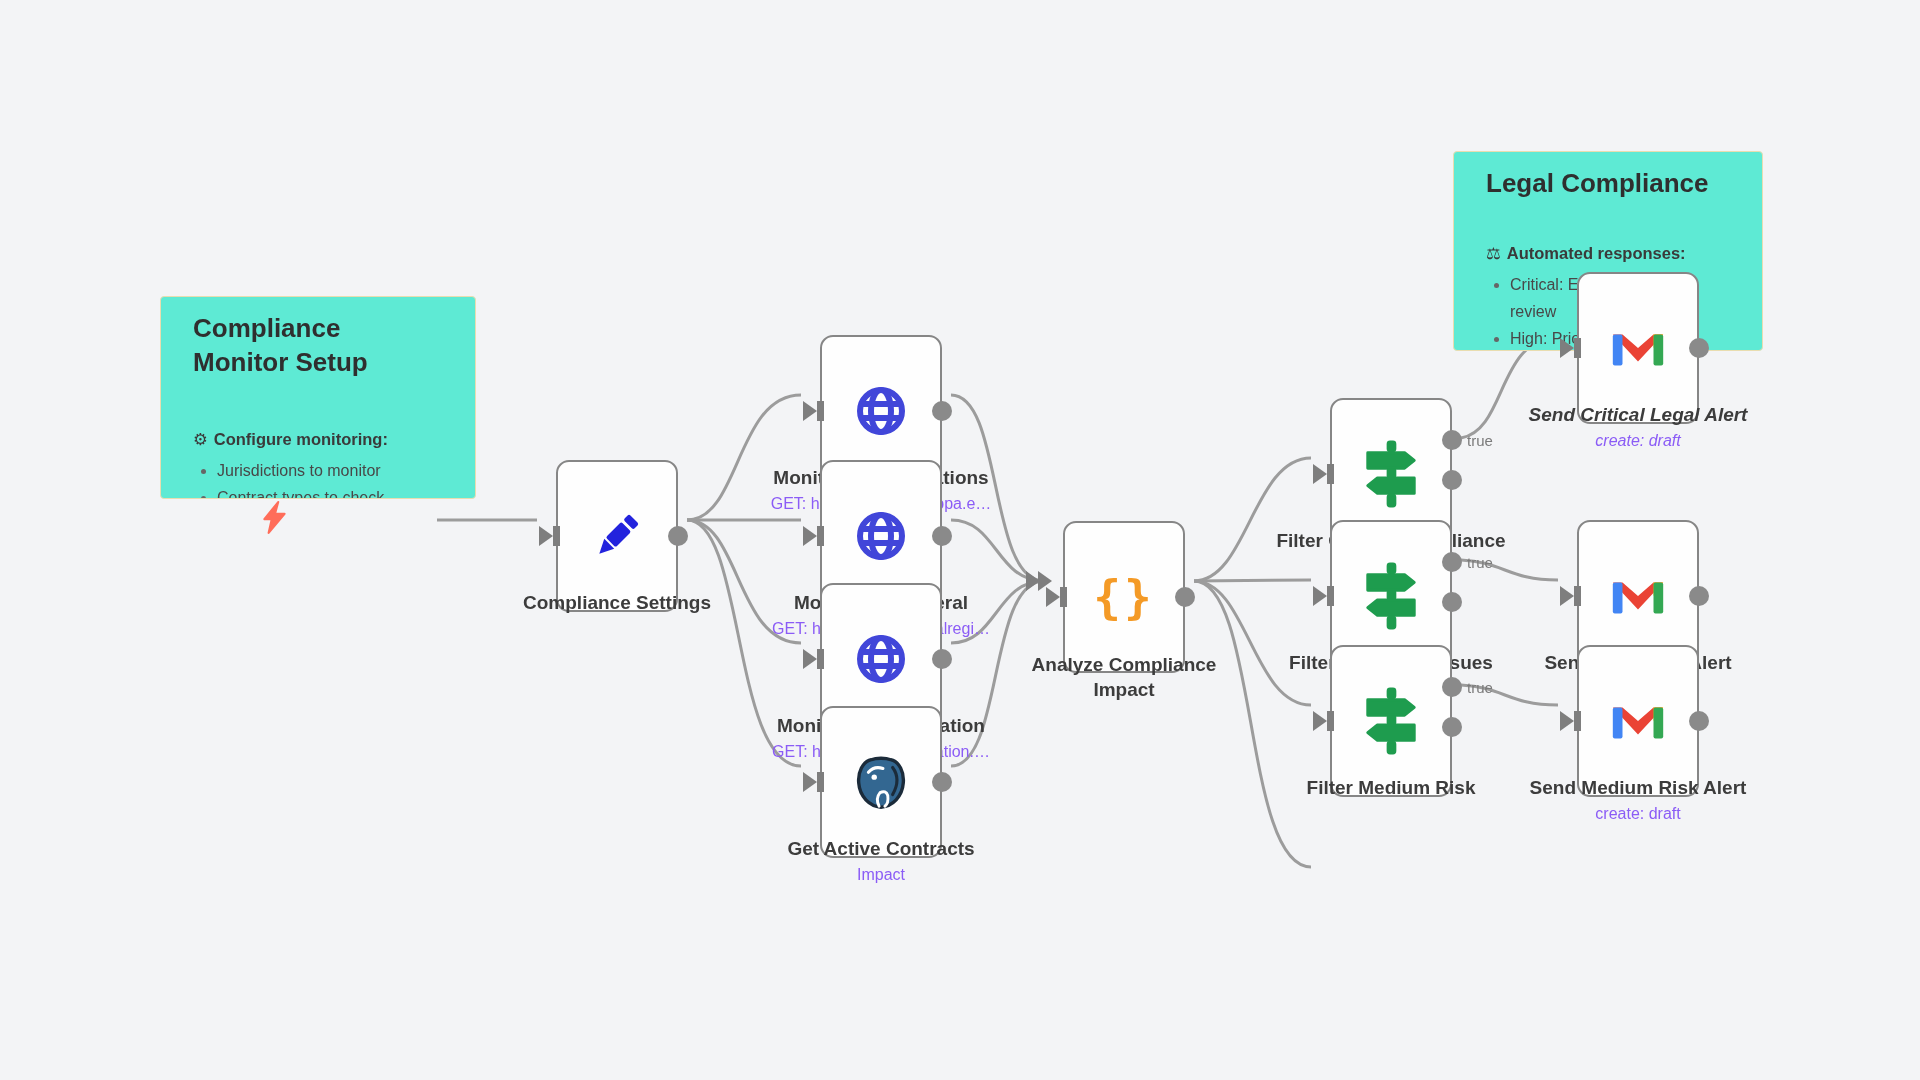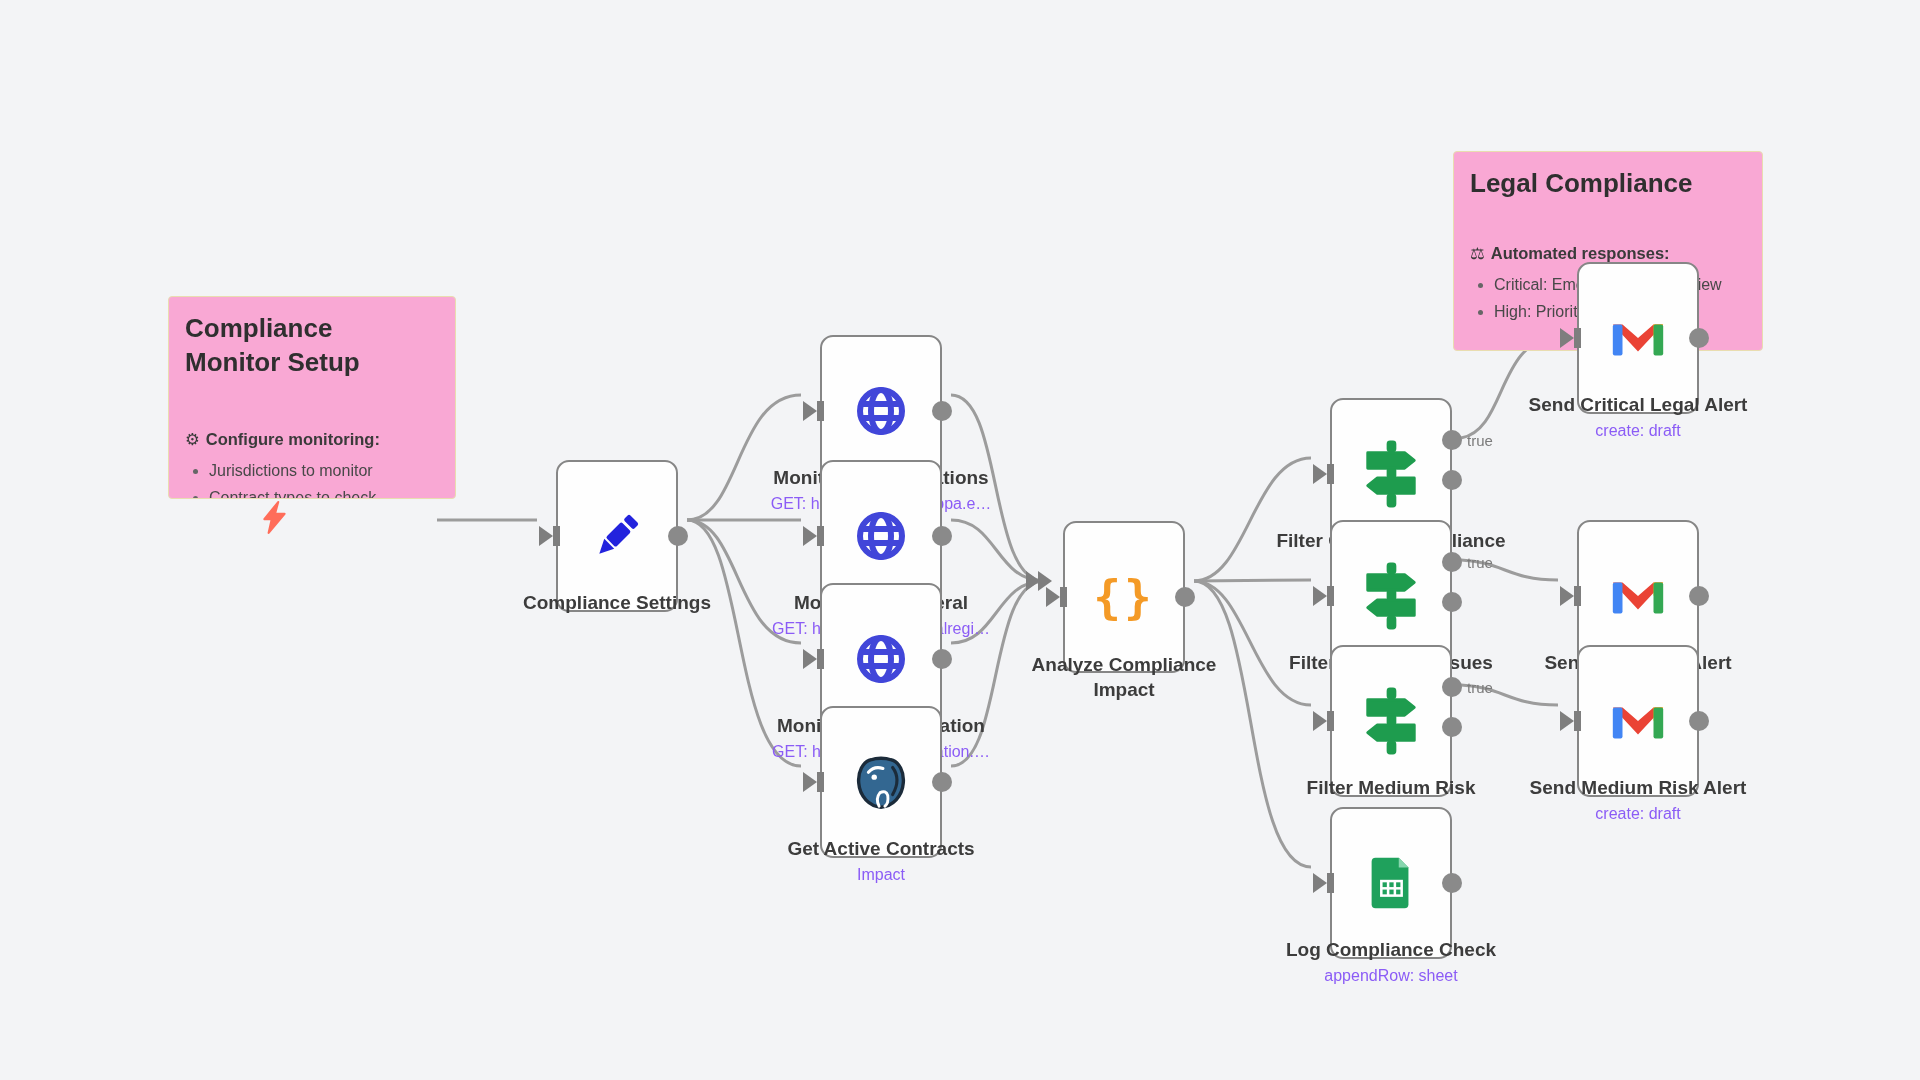--- a/index.html
+++ b/index.html
@@ -1,20 +1,20 @@
 <!DOCTYPE html>
 <html><head>
 <meta charset="utf-8">
 <style>
   html,body{margin:0;padding:0;background:#f3f4f6;font-family:"Liberation Sans",sans-serif;}
   #canvas{position:relative;width:1920px;height:1080px;overflow:hidden;background:#f3f4f6;}
   
   #edges{position:absolute;left:0;top:0;z-index:1;}
-  .sticky{position:absolute;z-index:2;background:#f9a8d4;border:1px solid #e9ddb0;border-radius:4px;
-          padding:14px 16px;box-sizing:border-box;overflow:hidden;}
+  .sticky{position:absolute;z-index:2;background:#5eead4;border:1px solid #e9ddb0;border-radius:4px;
+          padding:14px 32px;box-sizing:border-box;overflow:hidden;}
   #nodes{position:absolute;left:0;top:0;width:100%;height:100%;z-index:3;pointer-events:none;}
   .sticky .stitle{font-size:26px;font-weight:700;color:#2f2f2f;line-height:1.32;margin-bottom:50px;}
   .sticky .sheading{font-size:16.5px;font-weight:700;color:#3a3a3a;margin-bottom:8px;margin-top:21px;}
   .sticky .hicon{margin-right:6px;font-weight:400;}
   .sticky ul{margin:6px 0 0 0;padding-left:24px;}
   .sticky li{font-size:16px;color:#484848;line-height:27px;}
   .sticky li::marker{color:#666;}
   
   .node{position:absolute;pointer-events:auto;}
   .box{position:relative;width:122px;height:152px;background:#fefefe;border:2.5px solid #868686;
@@ -60,21 +60,21 @@
       <path d="M1461,560 C1504,562 1508,580 1558,580"></path>
       <path d="M1461,685 C1504,687 1508,705 1558,705"></path>
     </g>
 
     <g fill="#7e7e7e">
       <polygon points="1038,571 1052,581 1038,591"></polygon>
       <polygon points="1026,571 1040,581 1026,591"></polygon>
     </g>
   </svg>
 
-  <div class="sticky" style="left:168px;top:296px;width:288px;height:203px;">
+  <div class="sticky" style="left:160px;top:296px;width:316px;height:203px;">
     <div class="stitle" style="max-width:176px;">Compliance Monitor Setup</div>
     <div class="sheading">
       <span class="hicon">⚙</span><span>Configure monitoring:</span>
     </div>
     <ul>
       <li>Jurisdictions to monitor</li>
       <li>Contract types to check</li>
     </ul>
   </div>
 
@@ -264,21 +264,21 @@
           <polygon points="0,2 14,12 0,22" fill="#7e7e7e"></polygon>
             <rect x="14" y="2" width="7" height="20" fill="#7e7e7e"></rect>
         </svg>
         <span class="dot d1"></span>
         <span class="dot d2"></span>
         <span class="truelbl" style="top:40px;">true</span>
       </div>
       <div class="nlabel">Filter Medium Risk</div>
     </div>
 
-    <div class="node" style="left:1577px;top:262px;z-index:10;">
+    <div class="node" style="left:1577px;top:272px;z-index:10;font-style:italic;">
       <div class="box">
         <svg class="ic" width="62" height="62" viewBox="0 0 64 64">
           <polygon points="6,18 16,18 32,32 48,18 58,18 32,46" fill="#ea4335"></polygon>
           <polygon points="48,18 58,18 48,32" fill="#fbbc04"></polygon>
           <rect x="6" y="18" width="10" height="32" rx="2" fill="#4285f4"></rect>
           <rect x="48" y="18" width="10" height="32" rx="2" fill="#34a853"></rect>
         </svg>
         <svg class="inconn" viewBox="0 0 22 24">
           <polygon points="0,2 14,12 0,22" fill="#7e7e7e"></polygon>
             <rect x="14" y="2" width="7" height="20" fill="#7e7e7e"></rect>
@@ -318,36 +318,15 @@
         <svg class="inconn" viewBox="0 0 22 24">
           <polygon points="0,2 14,12 0,22" fill="#7e7e7e"></polygon>
             <rect x="14" y="2" width="7" height="20" fill="#7e7e7e"></rect>
         </svg>
         <span class="dot"></span>
       </div>
       <div class="nlabel">Send Medium Risk Alert</div>
       <div class="nsub">create: draft</div>
     </div>
 
-    <div class="node" style="left:1330px;top:807px;z-index:13;">
-      <div class="box">
-        <svg class="ic" width="62" height="62" viewBox="0 0 64 64">
-          <path d="M16 6 h24 l10 10 v38 a4 4 0 0 1 -4 4 h-30 a4 4 0 0 1 -4 -4 v-44 a4 4 0 0 1 4 -4 z" fill="#1fa15c"></path>
-          <polygon points="40,6 50,16 40,16" fill="#87d6ae"></polygon>
-          <g stroke="#ffffff" stroke-width="2.6" fill="none">
-            <rect x="22" y="30" width="21" height="15"></rect>
-            <line x1="22" y1="37.5" x2="43" y2="37.5"></line>
-            <line x1="29" y1="30" x2="29" y2="45"></line>
-            <line x1="36" y1="30" x2="36" y2="45"></line>
-          </g>
-        </svg>
-        <svg class="inconn" viewBox="0 0 22 24">
-          <polygon points="0,2 14,12 0,22" fill="#7e7e7e"></polygon>
-            <rect x="14" y="2" width="7" height="20" fill="#7e7e7e"></rect>
-        </svg>
-        <span class="dot"></span>
-      </div>
-      <div class="nlabel">Log Compliance Check</div>
-      <div class="nsub">appendRow: sheet</div>
-    </div>
 
   </div>
 </div>
 
 </body></html>

